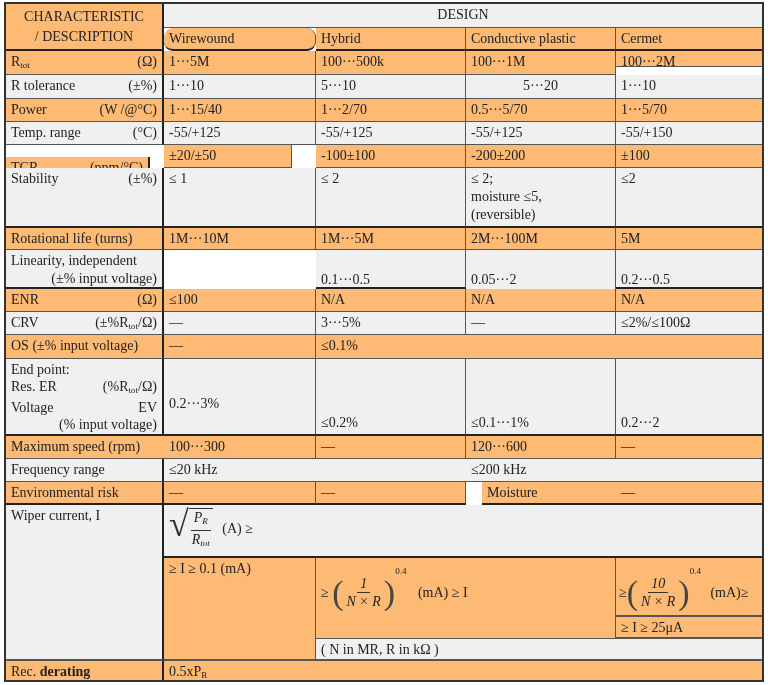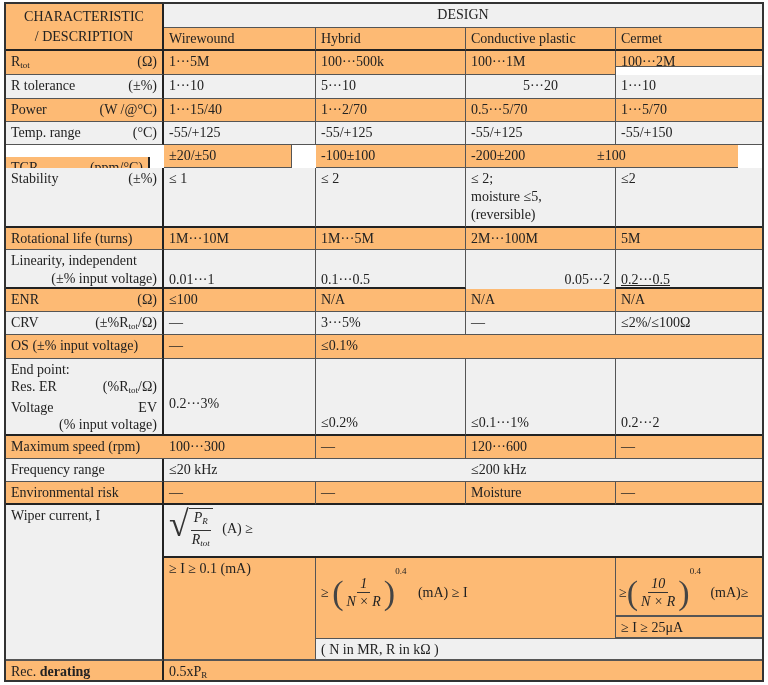--- a/index.html
+++ b/index.html
@@ -29,21 +29,21 @@
 </head>
 <body>
 
 <div class="tbl">
 
   <div class="cell w center thick-r" style="left:0;top:0;width:158px;height:47px;padding-top:3px;line-height:20px;">
     <div>CHARACTERISTIC</div>
     <div>/ DESCRIPTION</div>
   </div>
   <div class="cell g center noright" style="left:158px;top:0;width:598px;height:24px;">DESIGN</div>
-  <div class="cell w thick-b" style="left:158px;top:24px;width:152px;height:23px;">Wirewound</div>
+  <div class="cell w thick-b" style="left:158px;top:24px;width:152px;height:23px;border-radius:9px;">Wirewound</div>
   <div class="cell w thick-b" style="left:310px;top:24px;width:150px;height:23px;">Hybrid</div>
   <div class="cell w thick-b" style="left:460px;top:24px;width:150px;height:23px;">Conductive plastic</div>
   <div class="cell w thick-b noright" style="left:610px;top:24px;width:146px;height:23px;">Cermet</div>
   <div class="cell thick-b" style="left:0;top:24px;width:158px;height:23px;border-right:2px solid #222;background:transparent;padding:0;"></div>
 
   <div class="cell w lbl thick-r" style="left:0;top:47px;width:158px;height:24px;">
     <span><span>R</span><sub>tot</sub></span>
     <span>(Ω)</span>
   </div>
   <div class="cell w" style="left:158px;top:47px;width:152px;height:24px;">1···5M</div>
@@ -78,21 +78,21 @@
   <div class="cell g" style="left:460px;top:118px;width:150px;height:23px;">-55/+125</div>
   <div class="cell g noright" style="left:610px;top:118px;width:146px;height:23px;">-55/+150</div>
 
   <div class="cell w lbl thick-r" style="left:0;top:153px;width:144px;height:23px;gap:44px;">
     <span>TCR</span>
     <span>(ppm/°C)</span>
   </div>
   <div class="cell w" style="left:158px;top:141px;width:128px;height:23px;">±20/±50</div>
   <div class="cell w" style="left:310px;top:141px;width:150px;height:23px;">-100±100</div>
   <div class="cell w" style="left:460px;top:141px;width:150px;height:23px;">-200±200</div>
-  <div class="cell w noright" style="left:586px;top:141px;width:146px;height:23px;">±100</div>
+  <div class="cell w noright" style="left:610px;top:141px;width:146px;height:23px;">±100</div>
 
   <div class="cell g lbl thick-r thick-b" style="left:0;top:164px;width:158px;height:60px;align-items:flex-start;">
     <span>Stability</span>
     <span>(±%)</span>
   </div>
   <div class="cell g thick-b" style="left:158px;top:164px;width:152px;height:60px;">≤ 1</div>
   <div class="cell g thick-b" style="left:310px;top:164px;width:150px;height:60px;">≤  2</div>
   <div class="cell g thick-b" style="left:460px;top:164px;width:150px;height:60px;">
     <div>≤  2;</div>
     <div>moisture ≤5,</div>
@@ -103,24 +103,23 @@
   <div class="cell w thick-r" style="left:0;top:224px;width:158px;height:22px;">Rotational life (turns)</div>
   <div class="cell w" style="left:158px;top:224px;width:152px;height:22px;">1M···10M</div>
   <div class="cell w" style="left:310px;top:224px;width:150px;height:22px;">1M···5M</div>
   <div class="cell w" style="left:460px;top:224px;width:150px;height:22px;">2M···100M</div>
   <div class="cell w noright" style="left:610px;top:224px;width:146px;height:22px;">5M</div>
 
   <div class="cell g thick-r thick-b" style="left:0;top:246px;width:158px;height:39px;">
     <div>Linearity, independent</div>
     <div style="text-align:right;">(±% input voltage)</div>
   </div>
-  <div class="cell g thick-b" style="left:158px;top:246px;width:152px;height:39px;padding-top:21px;">0.01···1</div>
   <div class="cell g thick-b" style="left:310px;top:246px;width:150px;height:39px;padding-top:21px;">0.1···0.5</div>
-  <div class="cell g thick-b" style="left:460px;top:246px;width:150px;height:48px;padding-top:21px;text-align:right;">0.05···2</div>
-  <div class="cell g thick-b noright" style="left:610px;top:246px;width:146px;height:39px;padding-top:21px;text-decoration:underline;">0.2···0.5</div>
+  <div class="cell g thick-b" style="left:460px;top:246px;width:150px;height:48px;padding-top:21px;">0.05···2</div>
+  <div class="cell g thick-b noright" style="left:610px;top:246px;width:146px;height:39px;padding-top:21px;">0.2···0.5</div>
 
   <div class="cell w lbl thick-r" style="left:0;top:285px;width:158px;height:23px;">
     <span>ENR</span>
     <span>(Ω)</span>
   </div>
   <div class="cell w" style="left:158px;top:285px;width:152px;height:23px;">≤100</div>
   <div class="cell w" style="left:310px;top:285px;width:150px;height:23px;">N/A</div>
   <div class="cell w" style="left:460px;top:285px;width:150px;height:23px;">N/A</div>
   <div class="cell w noright" style="left:610px;top:285px;width:146px;height:23px;">N/A</div>
 
@@ -164,21 +163,21 @@
   <div class="cell w" style="left:460px;top:432px;width:150px;height:23px;">120···600</div>
   <div class="cell w noright" style="left:610px;top:432px;width:146px;height:23px;">—</div>
 
   <div class="cell g thick-r" style="left:0;top:455px;width:158px;height:23px;">Frequency range</div>
   <div class="cell g" style="left:158px;top:455px;width:302px;height:23px;border-right:none;">≤20 kHz</div>
   <div class="cell g noright" style="left:460px;top:455px;width:296px;height:23px;">≤200 kHz</div>
 
   <div class="cell w thick-r thick-b" style="left:0;top:478px;width:158px;height:23px;">Environmental risk</div>
   <div class="cell w thick-b" style="left:158px;top:478px;width:152px;height:23px;">—</div>
   <div class="cell w thick-b" style="left:310px;top:478px;width:150px;height:23px;">—</div>
-  <div class="cell w thick-b" style="left:460px;top:478px;width:150px;height:23px;">Moisture</div>
+  <div class="cell w thick-b" style="left:476px;top:478px;width:150px;height:23px;">Moisture</div>
   <div class="cell w thick-b noright" style="left:610px;top:478px;width:146px;height:23px;">—</div>
 
   <div class="cell g thick-r" style="left:0;top:501px;width:158px;height:155px;">Wiper current, I</div>
   <div class="cell g noright thick-b" style="left:158px;top:501px;width:598px;height:53px;padding-top:0;">
     <span class="sqrt">
       <span class="rad">√</span>
       <span class="body">
         <span class="frac">
           <span class="num"><span>P</span><sub>R</sub></span>
           <span class="den"><span>R</span><sub>tot</sub></span>

